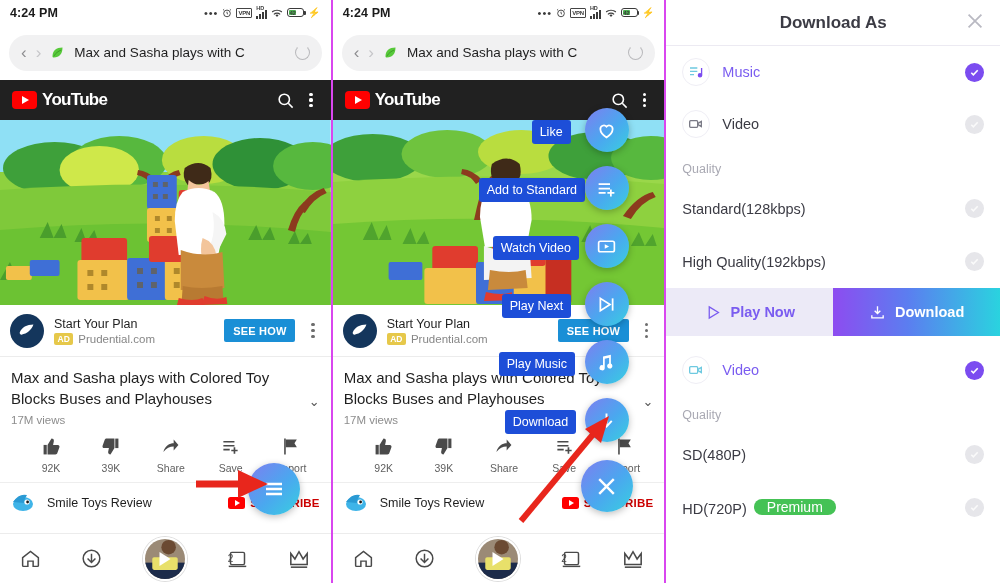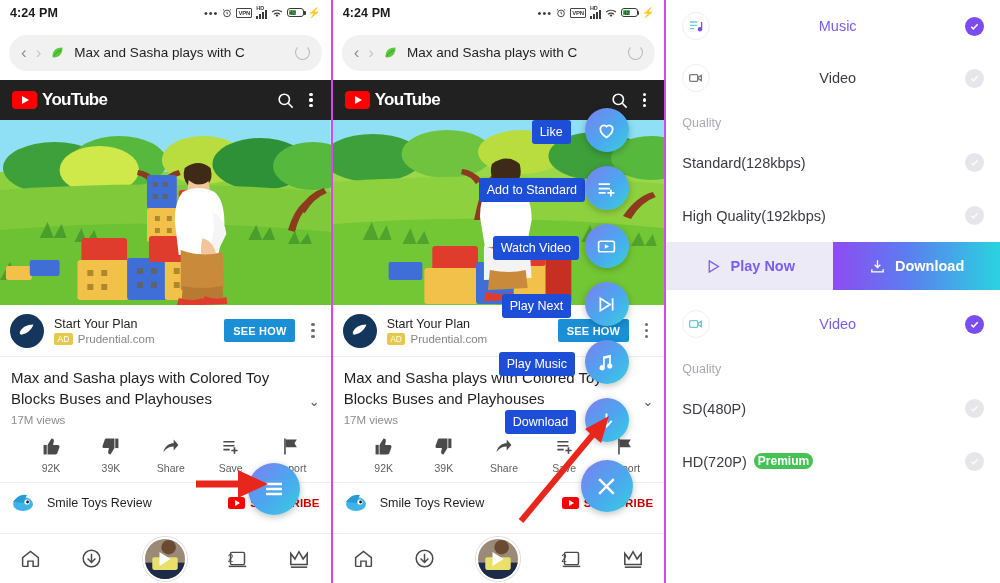--- a/index.html
+++ b/index.html
@@ -62,21 +62,21 @@
   .thumb { width:100%; height:185px; display:block; }
 
   
   .adrow { height:52px; display:flex; align-items:center; padding:0 10px; gap:10px;
            background:#fff; border-bottom:1px solid #ececec; }
   .ad-av { width:34px; height:34px; border-radius:50%; background:#14365c; flex:0 0 auto;
            display:flex; align-items:center; justify-content:center; }
   .ad-txt { flex:1; min-width:0; }
   .ad-t1 { font-size:12.5px; color:#1f1f1f; line-height:15px; }
   .ad-t2 { display:flex; align-items:center; gap:5px; margin-top:1px; }
-  .ad-badge { background:#e6c84a; color:#fff; font-size:8.5px; font-weight:normal;
+  .ad-badge { background:#e6c84a; color:#fff; font-size:8.5px; font-weight:bold;
               padding:1px 3.5px; border-radius:2px; line-height:10px; }
   .ad-dom { font-size:11.5px; color:#868686; }
   .seehow { background:#1a8fd6; color:#fff; font-size:11px; font-weight:bold;
             padding:5.5px 9px; border-radius:2px; letter-spacing:.2px; flex:0 0 auto; }
   .kebab.dark i { background:#6d6d6d; }
 
   
   .vinfo { padding:10px 11px 0; }
   .vtitle-row { display:flex; align-items:flex-end; }
   .vtitle { flex:1; font-size:15px; line-height:21px; color:#1f1f1f; }
@@ -126,32 +126,32 @@
   
   .dialog { width:334px; height:583px; background:#fff; position:relative; overflow:hidden; }
   .dlg-head { height:46px; display:flex; align-items:center; justify-content:center;
               position:relative; border-bottom:1px solid #eceaf2; }
   .dlg-title { font-size:17px; font-weight:bold; color:#3b3b44; }
   .dlg-close { position:absolute; right:14px; top:50%; transform:translateY(-50%);
                color:#b9b9c2; }
   .opt { height:52px; display:flex; align-items:center; padding:0 16px; gap:12px; }
   .opt-ic { width:28px; height:28px; border-radius:50%; border:1px solid #efeef5;
             display:flex; align-items:center; justify-content:center; flex:0 0 auto; }
-  .opt-lbl { flex:1; font-size:14.5px; color:#3b3b44;text-align:center; }
+  .opt-lbl { flex:1; font-size:14.5px; color:#3b3b44; }
   .opt-lbl.on { color:#7a5cf0; }
   .chk { width:19px; height:19px; border-radius:50%; flex:0 0 auto;
          display:flex; align-items:center; justify-content:center; }
   .chk.on { background:#7b4cf0; }
   .chk.off { background:#e6e6ea; }
   .qlabel { font-size:12.5px; color:#a9a9b3; padding:12px 16px 6px; }
   .qrow { height:53px; display:flex; align-items:center; padding:0 16px; gap:10px; }
   .qlbl { flex:1; font-size:14.5px; color:#3b3b44; }
   .qlbl.on { color:#7a5cf0; }
-  .prem { background:#45c255; color:#fff; font-size:12px; font-weight:bold;
-          padding:2px 4px; border-radius:8px; margin-left:7px; vertical-align:2px;
+  .prem { background:#45c255; color:#fff; font-size:14px; font-weight:normal;
+          padding:2px 13px; border-radius:8px; margin-left:7px; vertical-align:2px;
           display:inline-block; line-height:12px; }
   .btnrow { display:flex; height:48px; }
   .btn-play { flex:1; background:#eceaf7; display:flex; align-items:center;
               justify-content:center; gap:9px; color:#7a5cf0; font-size:14.5px;
               font-weight:bold; }
   .btn-dl { flex:1; background:linear-gradient(90deg,#8d4cf0 0%,#5b7ef0 45%,#2ad3df 100%);
             display:flex; align-items:center; justify-content:center; gap:9px;
             color:#fff; font-size:14.5px; font-weight:bold; }
 </style>
 </head>
@@ -717,20 +717,28 @@
     </div>
 
     <svg class="arrow">
       <path d="M188 521 L262 432" stroke="#e8261c" stroke-width="6" stroke-linecap="butt"></path>
       <path d="M276 416 L252 429 L268 443 Z" fill="#e8261c"></path>
     </svg>
   </div>
 
   <div class="dialog">
 
+    <div class="dlg-head">
+      <span class="dlg-title">Download As</span>
+      <span class="dlg-close">
+        <svg width="22" height="22" viewBox="0 0 24 24" fill="none" stroke="#b9b9c2" stroke-width="1.9">
+            <path d="M5 5l14 14M19 5L5 19"></path>
+          </svg>
+      </span>
+    </div>
 
     <div class="opt">
       <span class="opt-ic">
         <svg width="16" height="16" viewBox="0 0 24 24" fill="none" stroke="#6ec9e0" stroke-width="2">
             <path d="M3 6h11M3 11h11M3 16h6"></path>
             <circle cx="18" cy="17" r="2.4" fill="#7b4cf0" stroke="#7b4cf0"></circle>
             <path d="M20.4 17V6" stroke="#7b4cf0"></path>
           </svg>
       </span>
       <span class="opt-lbl on">Music</span>

